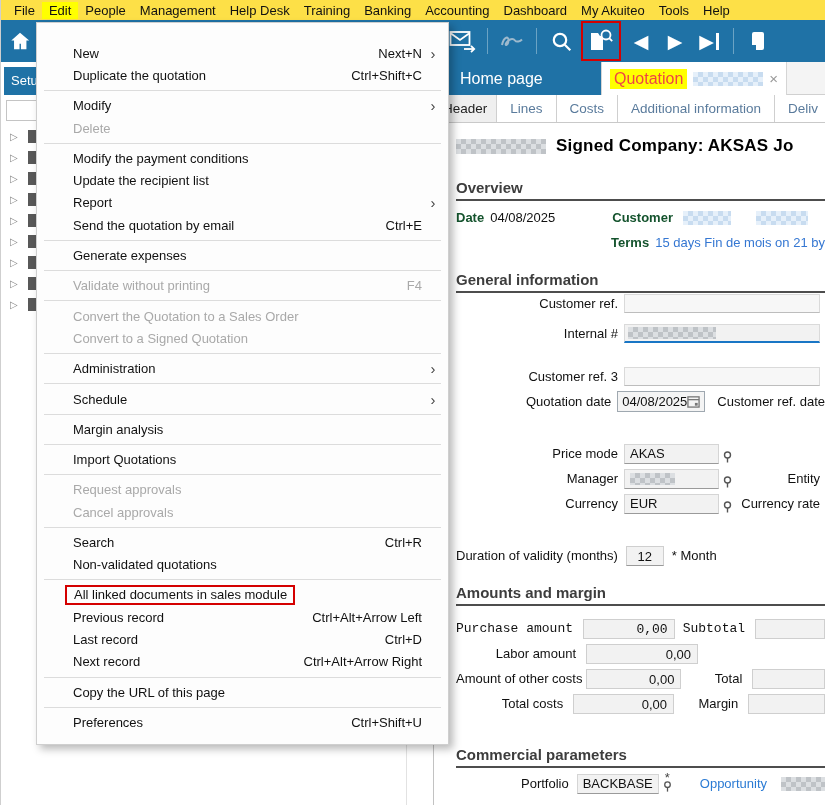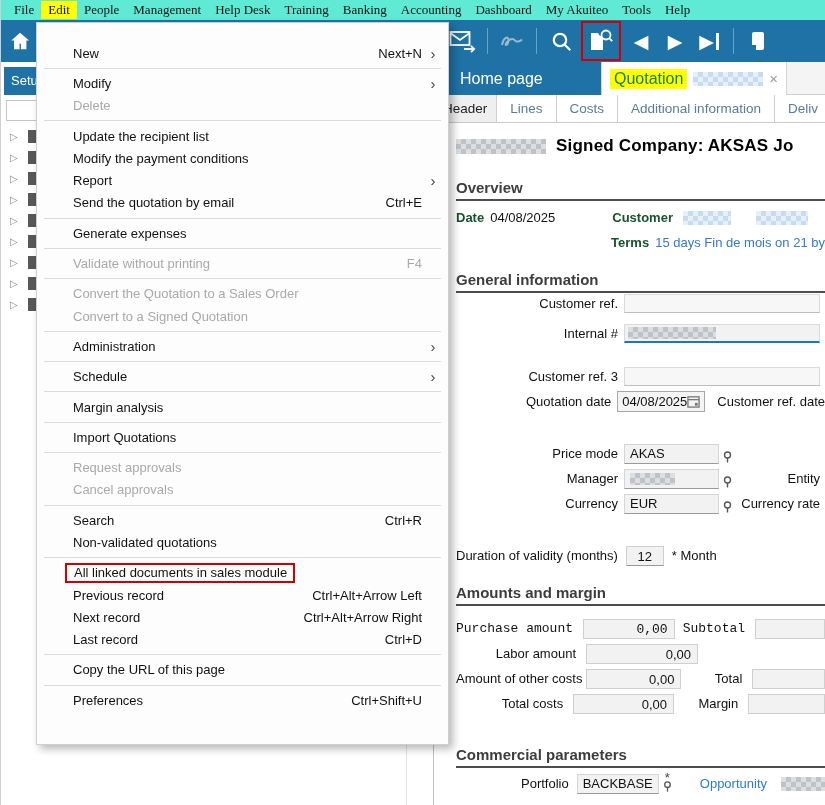--- a/index.html
+++ b/index.html
@@ -1,22 +1,22 @@
 <!DOCTYPE html>
 <html><head>
 <meta charset="utf-8">
 <style>
   * { margin:0; padding:0; box-sizing:border-box; }
   html,body { width:825px; height:805px; overflow:hidden; background:#fff;
               font-family:"Liberation Sans","DejaVu Sans",sans-serif; color:#111; }
   .app { position:relative; width:825px; height:805px; background:#fff; border-left:1px solid #cfcfcf; }
 
   
-  .menubar { position:absolute; top:0; left:0; right:0; height:20px; background:#5eead4;
-             display:flex; align-items:center; font-size:13px; padding-left:6px;font-family:Liberation Serif, serif; }
+  .menubar { position:absolute; top:0; left:0; right:0; height:20px; background:#fde047;
+             display:flex; align-items:center; font-size:13px; padding-left:6px; }
   .mb-item { padding:1px 7px; white-space:nowrap; cursor:default; }
   .mb-item.hl { background:#ffff00; }
 
   
   .toolbar { position:absolute; top:20px; left:0; right:0; height:42px; background:#1f72a6;
              display:flex; align-items:center; }
   .tb-home { width:38px; height:42px; display:flex; align-items:center; justify-content:center; }
   .tb-group { position:absolute; left:448px; top:0; height:42px; display:flex; align-items:center; gap:6px; }
   .tb-btn { display:flex; align-items:center; justify-content:center; min-width:28px; height:34px; }
   .tb-sep { width:1px; height:26px; background:#6ba3c4; margin:0 4px; }
@@ -38,21 +38,21 @@
   .tree-row .bar  { width:11px; height:13px; background:#585858; margin-left:10px; }
 
   
   .main { position:absolute; top:62px; bottom:0; left:433px; right:0; background:#fff; overflow:hidden; }
   .tabstrip { position:relative; height:33px; background:#f4f4f4; border-bottom:1px solid #d0d0d0; }
   .tab-home { position:absolute; left:0; top:0; width:167px; height:33px; background:#1f72a6;
               color:#fff; font-size:16px; line-height:33px; padding-left:26px; white-space:nowrap; }
   .tab-active { position:absolute; left:167px; top:0; width:186px; height:33px; background:#fff;
                 border-left:1px solid #d5d5d5; border-right:1px solid #d5d5d5;
                 display:flex; align-items:center; padding:0 8px; font-size:16px; }
-  .hl-yellow { background:#ffff00; color:#15803d; padding:1px 4px; }
+  .hl-yellow { background:#ffff00; color:#ef4444; padding:1px 4px; }
   .tab-close { margin-left:auto; color:#9a9a9a; font-size:15px; line-height:1; }
 
   .subtabs { height:28px; display:flex; background:#fff; border-bottom:1px solid #c9c9c9; font-size:13.5px; }
   .stab { display:flex; align-items:center; padding:0 13px; border-right:1px solid #cfcfcf;
           color:#5a7b9c; white-space:nowrap; }
   .stab.active { background:#efefef; color:#222; padding:0 9px; }
 
   
   .form { position:relative; padding:6px 0 0 22px; width:100%; overflow:hidden; }
   .nowrap { white-space:nowrap; }
@@ -367,39 +367,44 @@
       </div>
     </div>
   </div>
 
   <div class="menu">
       <div class="mi">
         <span class="lbl">New</span>
         <span class="sc">Next+N</span>
         <span class="arr">›</span>
       </div>
+      <div class="mi">
+        <span class="lbl">Duplicate the quotation</span>
+        <span class="sc">Ctrl+Shift+C</span>
+        <span class="arr"></span>
+      </div>
       <div class="msep"></div>
       <div class="mi">
         <span class="lbl">Modify</span>
         <span class="sc"></span>
         <span class="arr">›</span>
       </div>
       <div class="mi dis">
         <span class="lbl">Delete</span>
         <span class="sc"></span>
         <span class="arr"></span>
       </div>
       <div class="msep"></div>
       <div class="mi">
+        <span class="lbl">Modify the payment conditions</span>
+        <span class="sc"></span>
+        <span class="arr"></span>
+      </div>
+      <div class="mi">
         <span class="lbl">Update the recipient list</span>
-        <span class="sc"></span>
-        <span class="arr"></span>
-      </div>
-      <div class="mi">
-        <span class="lbl">Modify the payment conditions</span>
         <span class="sc"></span>
         <span class="arr"></span>
       </div>
       <div class="mi">
         <span class="lbl">Report</span>
         <span class="sc"></span>
         <span class="arr">›</span>
       </div>
       <div class="mi">
         <span class="lbl">Send the quotation by email</span>
@@ -480,29 +485,29 @@
         <span class="lbl redbox">All linked documents in sales module</span>
         <span class="sc"></span>
         <span class="arr"></span>
       </div>
       <div class="mi">
         <span class="lbl">Previous record</span>
         <span class="sc">Ctrl+Alt+Arrow Left</span>
         <span class="arr"></span>
       </div>
       <div class="mi">
+        <span class="lbl">Last record</span>
+        <span class="sc">Ctrl+D</span>
+        <span class="arr"></span>
+      </div>
+      <div class="mi">
         <span class="lbl">Next record</span>
         <span class="sc">Ctrl+Alt+Arrow Right</span>
         <span class="arr"></span>
       </div>
-      <div class="mi">
-        <span class="lbl">Last record</span>
-        <span class="sc">Ctrl+D</span>
-        <span class="arr"></span>
-      </div>
       <div class="msep"></div>
       <div class="mi">
         <span class="lbl">Copy the URL of this page</span>
         <span class="sc"></span>
         <span class="arr"></span>
       </div>
       <div class="msep"></div>
       <div class="mi">
         <span class="lbl">Preferences</span>
         <span class="sc">Ctrl+Shift+U</span>

